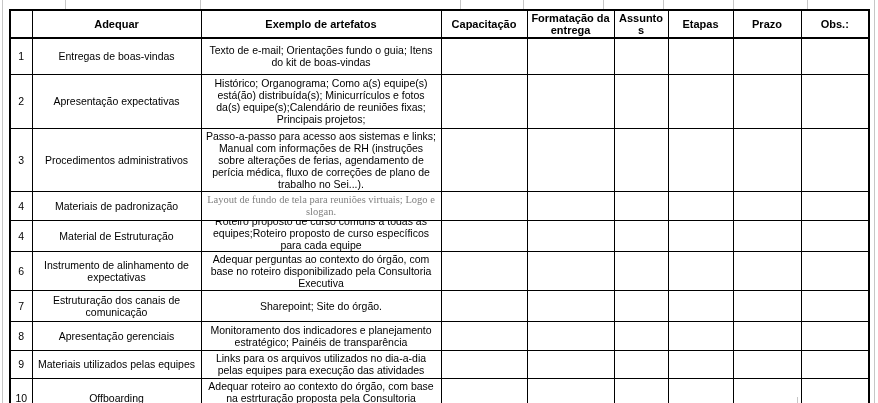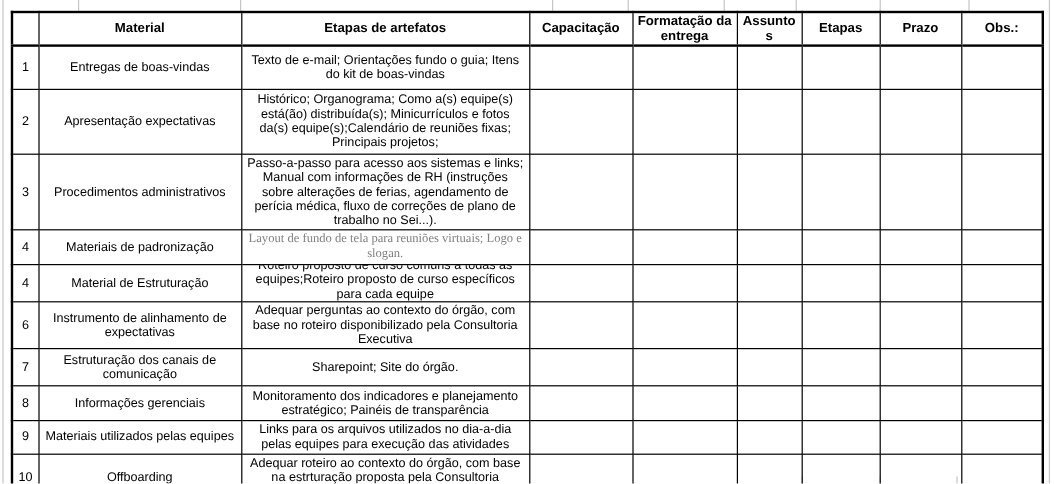--- a/index.html
+++ b/index.html
@@ -62,22 +62,22 @@
     <col style="width:86px">
       <col style="width:87px">
       <col style="width:54px">
     <col style="width:65px">
       <col style="width:68px">
       <col style="width:68px">
   </colgroup>
   <thead>
     <tr class="rh-header">
       <th></th>
-      <th>Material</th>
-      <th>Etapas de artefatos</th>
+      <th>Adequar</th>
+      <th>Exemplo de artefatos</th>
       <th>Capacitação</th>
       <th>Formatação da entrega</th>
       <th>Assuntos</th>
       <th>Etapas</th>
       <th>Prazo</th>
       <th>Obs.:</th>
     </tr>
   </thead>
   <tbody>
     <tr class="rh1">
@@ -156,21 +156,21 @@
       <td>Sharepoint; Site do órgão.</td>
       <td></td>
       <td></td>
       <td></td>
       <td></td>
       <td></td>
       <td></td>
     </tr>
     <tr class="rh8">
       <td>8</td>
-      <td>Informações gerenciais</td>
+      <td>Apresentação gerenciais</td>
       <td>Monitoramento dos indicadores e planejamento estratégico; Painéis de transparência</td>
       <td></td>
       <td></td>
       <td></td>
       <td></td>
       <td></td>
       <td></td>
     </tr>
     <tr class="rh9">
       <td>9</td>

